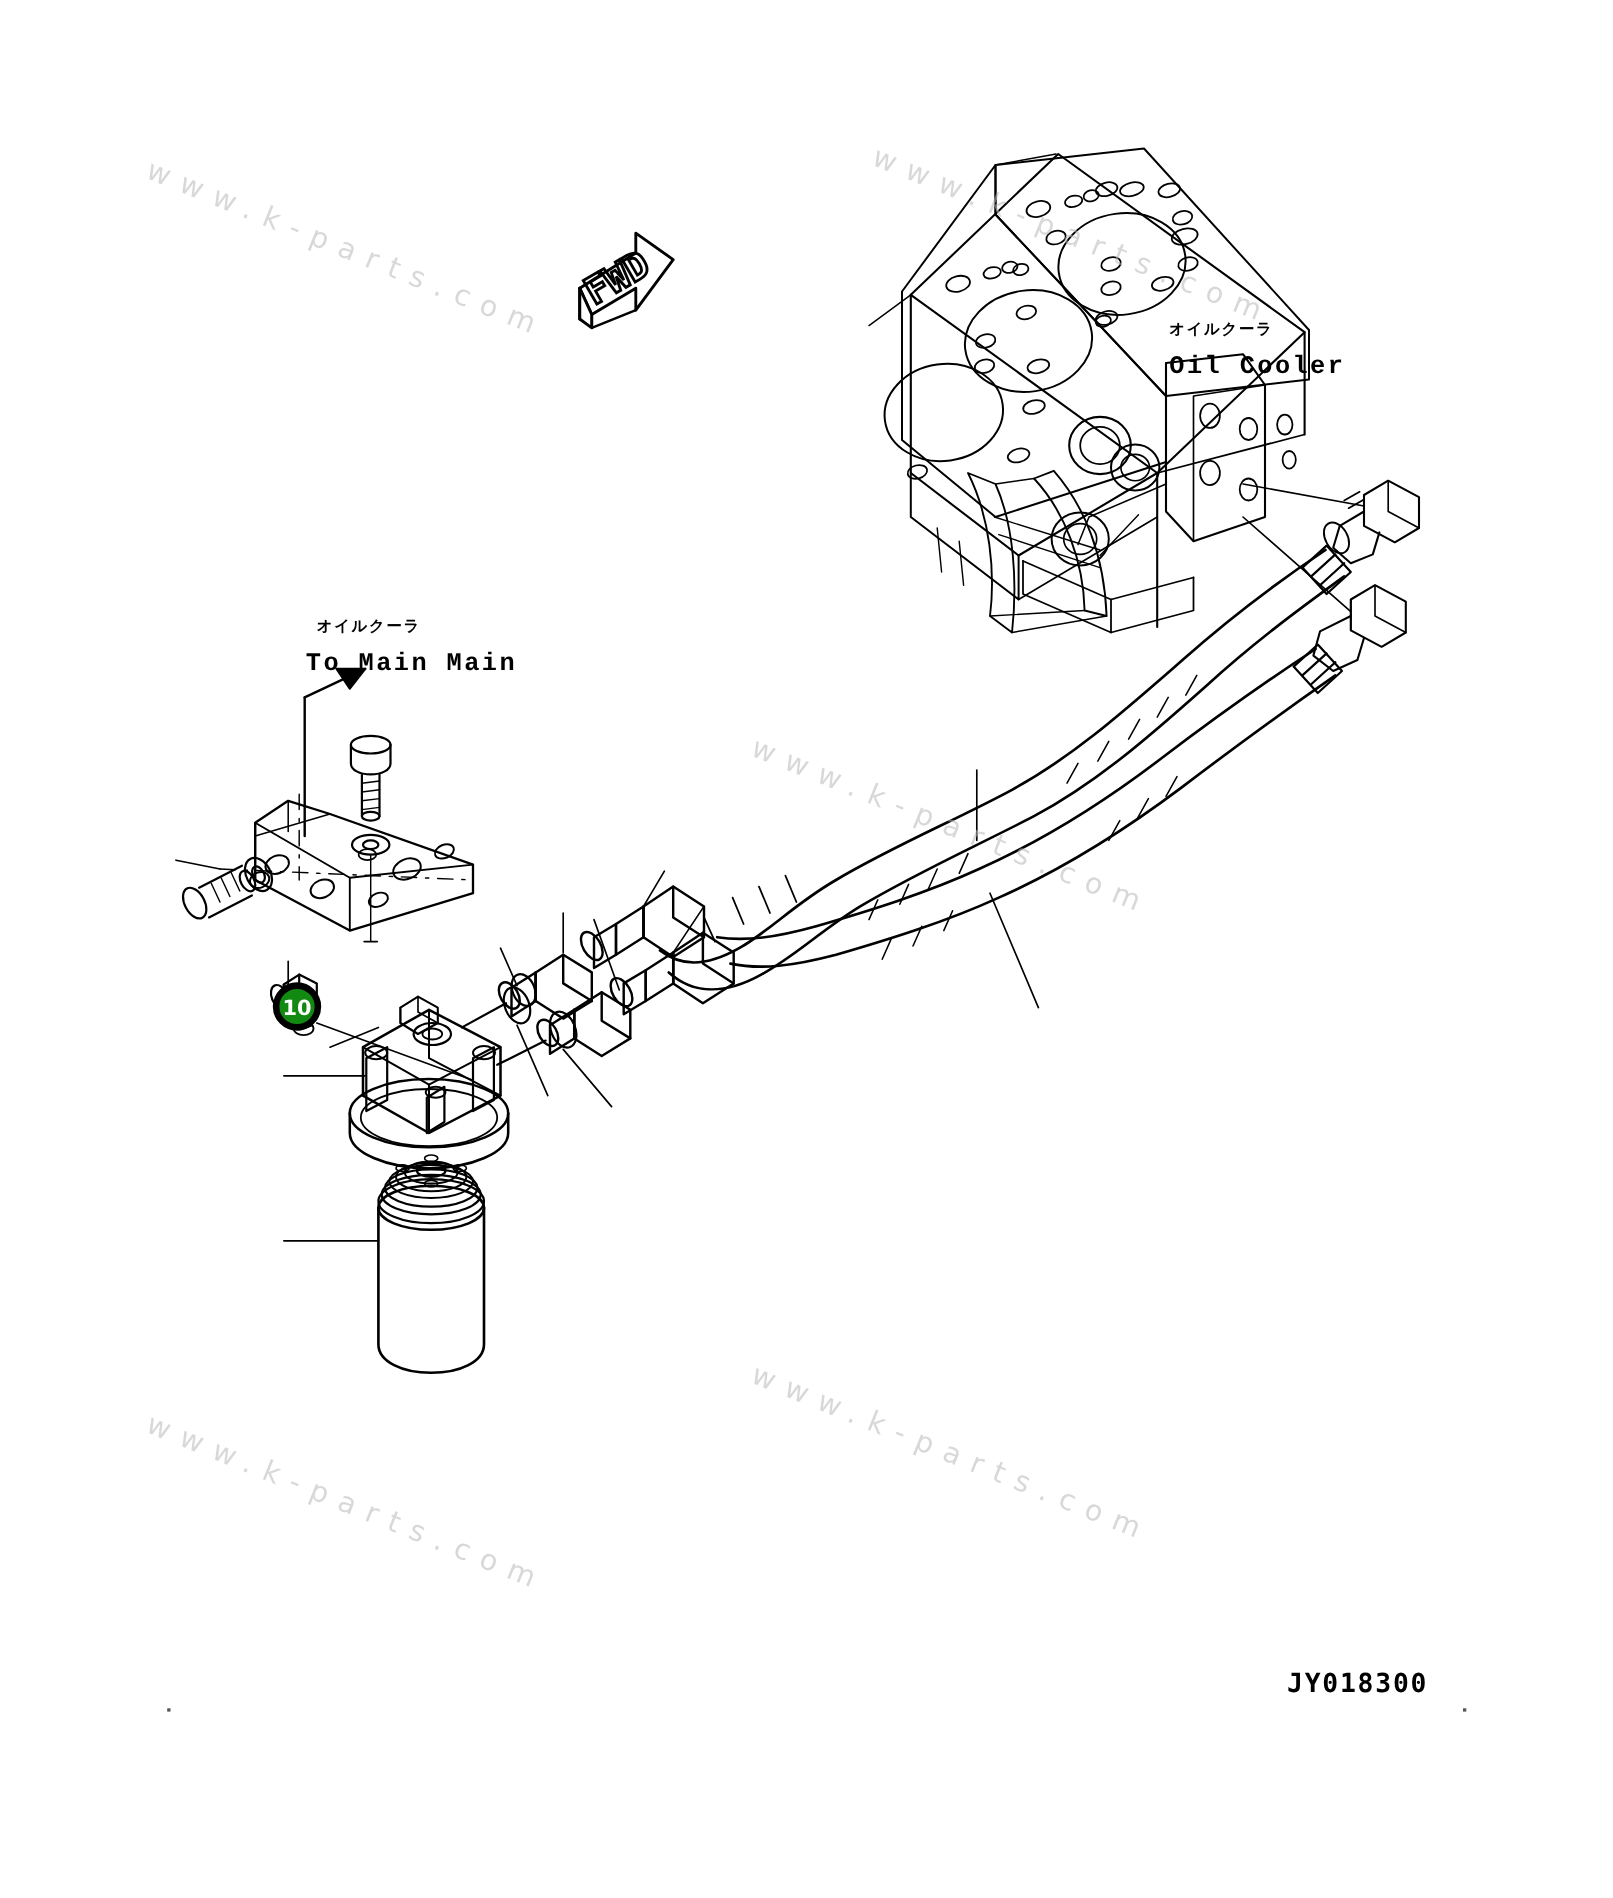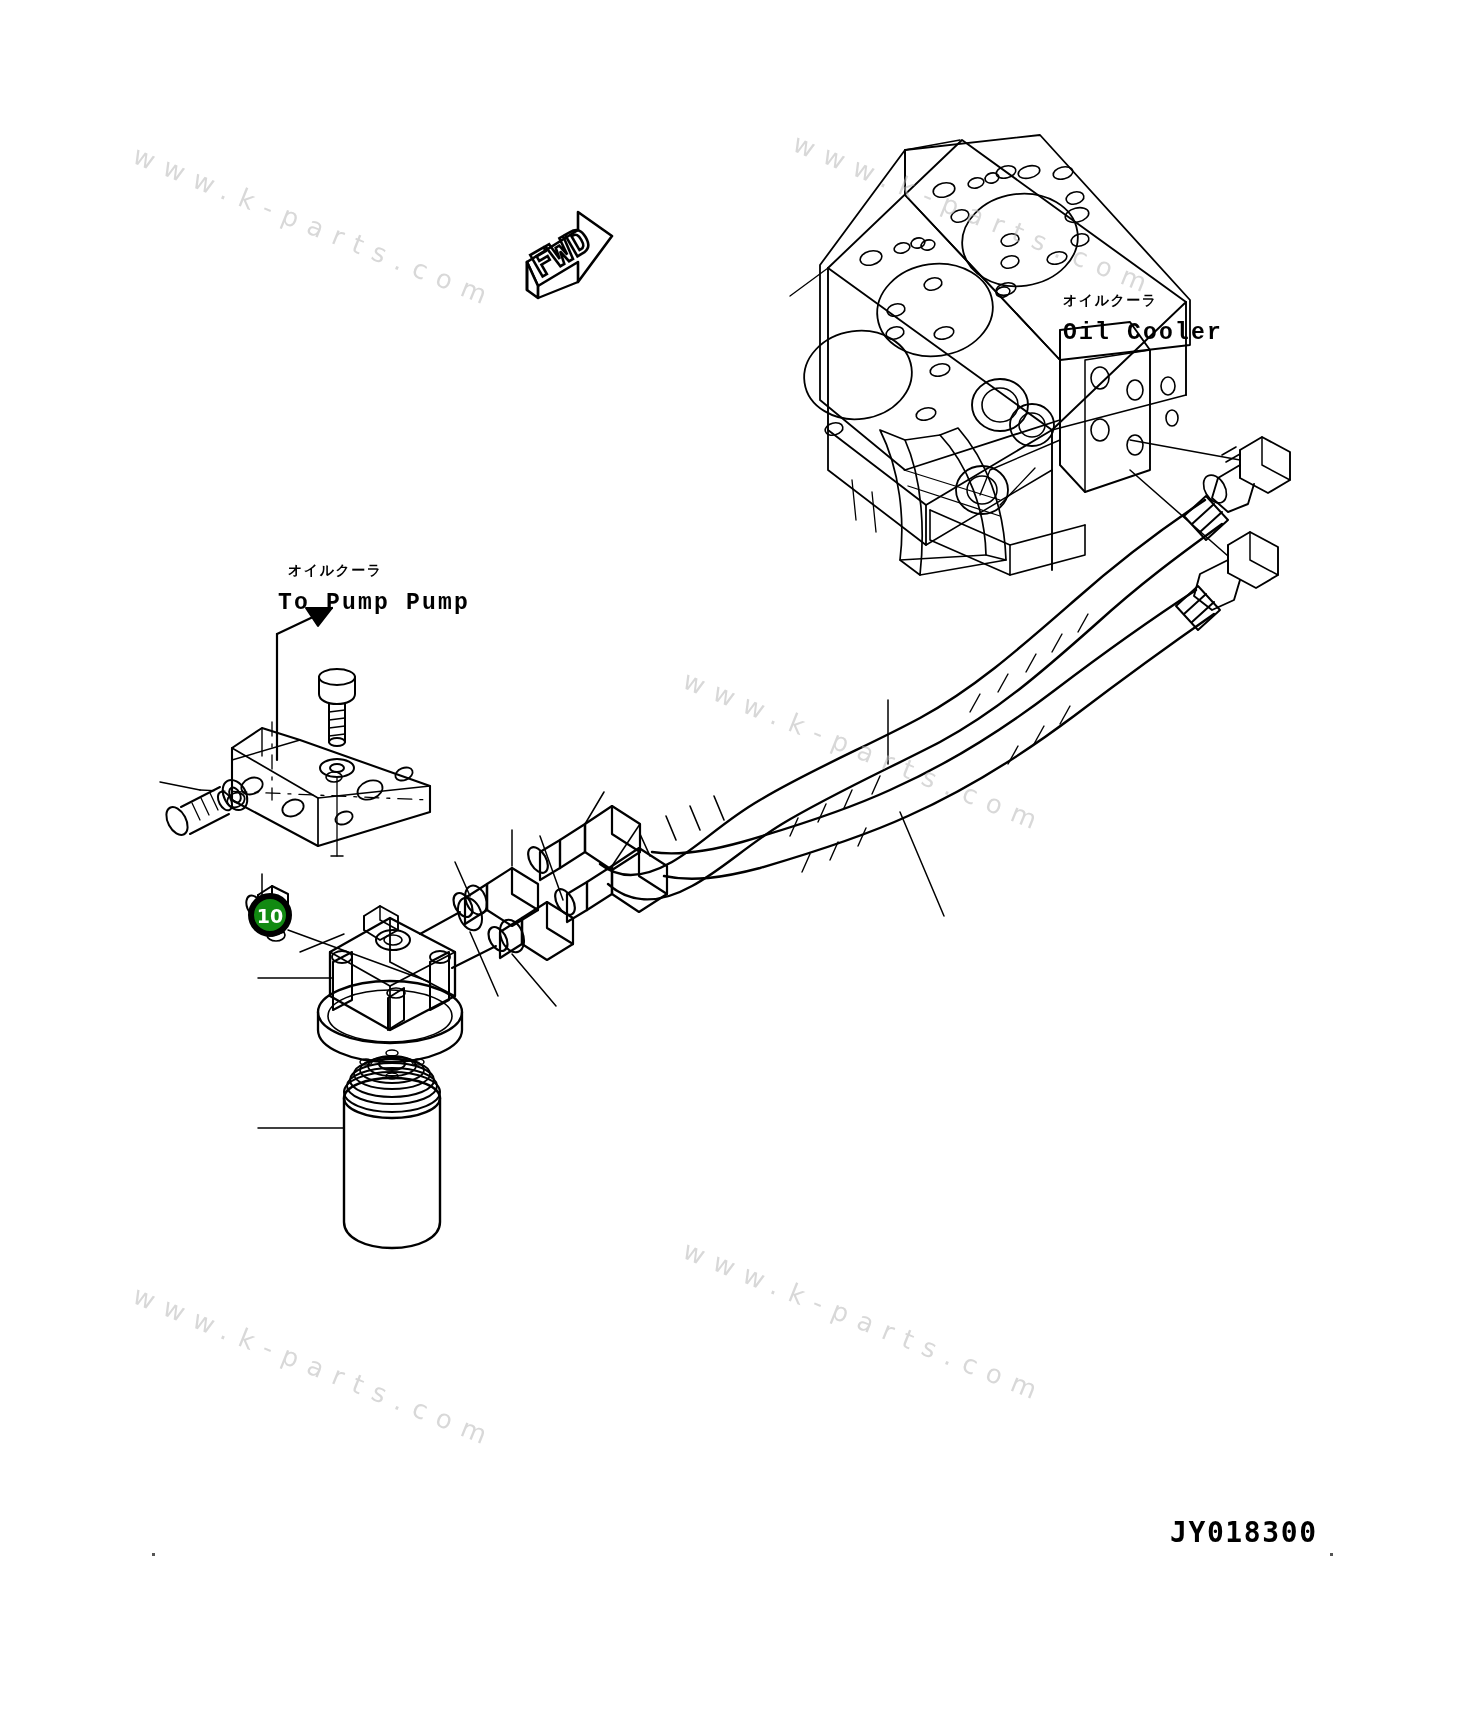--- a/index.html
+++ b/index.html
@@ -38,21 +38,21 @@
     font-weight: 600;
   }
   .lbl-en {
     font-family: Liberation Mono, monospace;
     font-size: 23px;
     letter-spacing: 2.2px;
     font-weight: 700;
   }
   .lbl-dwg {
     font-family: "DejaVu Sans Mono", monospace;
-    font-size: 28px;
+    font-size: 24px;
     letter-spacing: 1.6px;
     font-weight: 700;
   }
   .callout-num {
     font-family: "DejaVu Sans", sans-serif;
     font-size: 19px;
     font-weight: 700;
     fill: #ffffff;
   }
   .fwd-text {
@@ -477,20 +477,20 @@
   <div class="wm" style="left:140px; top:140px; transform:rotate(22deg);">www.k-parts.com</div>
   <div class="wm" style="left:800px; top:128px; transform:rotate(22deg);">www.k-parts.com</div>
   <div class="wm" style="left:690px; top:665px; transform:rotate(22deg);">www.k-parts.com</div>
   <div class="wm" style="left:690px; top:1235px; transform:rotate(22deg);">www.k-parts.com</div>
   <div class="wm" style="left:140px; top:1280px; transform:rotate(22deg);">www.k-parts.com</div>
 
   <div class="lbl lbl-jp" style="left:1063px; top:292px;">オイルクーラ</div>
   <div class="lbl lbl-en" style="left:1063px; top:320px;">Oil Cooler</div>
 
   <div class="lbl lbl-jp" style="left:288px; top:562px;">オイルクーラ</div>
-  <div class="lbl lbl-en" style="left:278px; top:590px;">To Pump Pump</div>
+  <div class="lbl lbl-en" style="left:278px; top:590px;">To Main Main</div>
 
   <div class="lbl lbl-dwg" style="left:1170px; top:1516px;">JY018300</div>
 
   <div class="regdot" style="left:152px; top:1553px;"></div>
   <div class="regdot" style="left:1330px; top:1553px;"></div>
 
 </div>
 
 </body></html>

